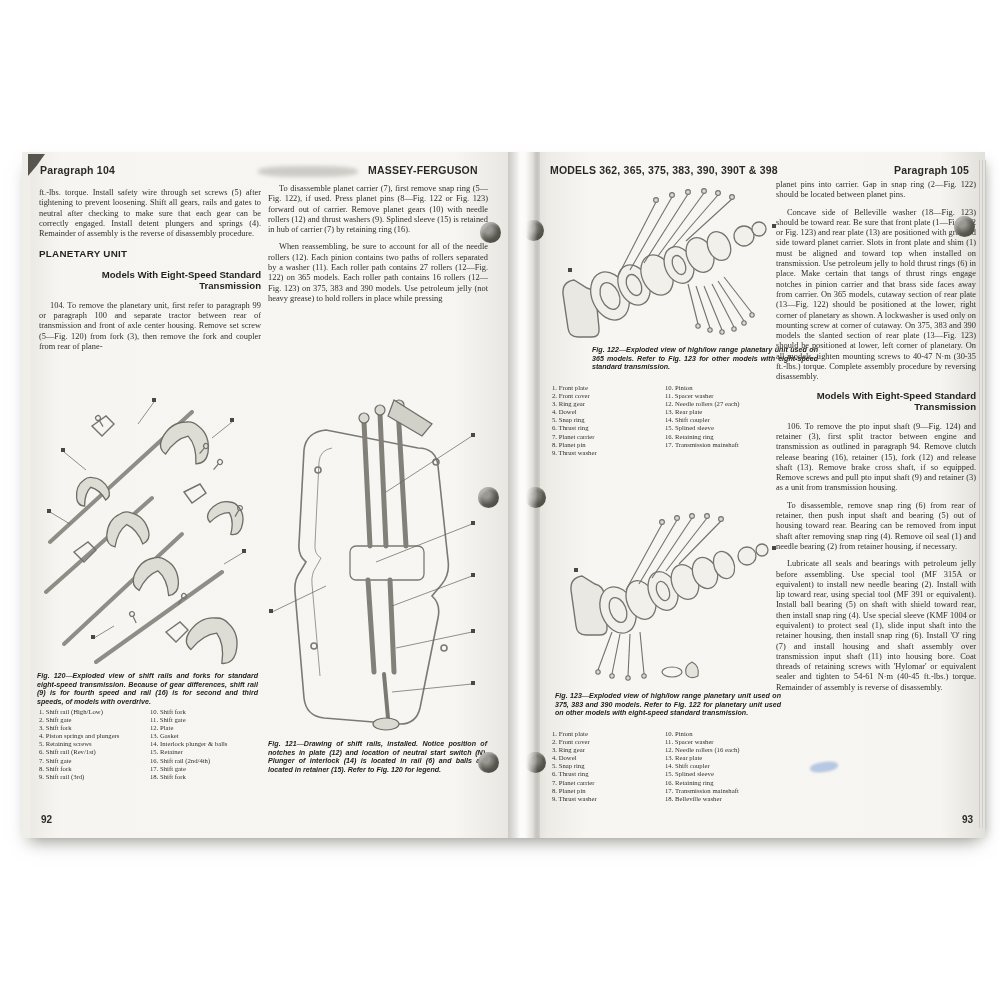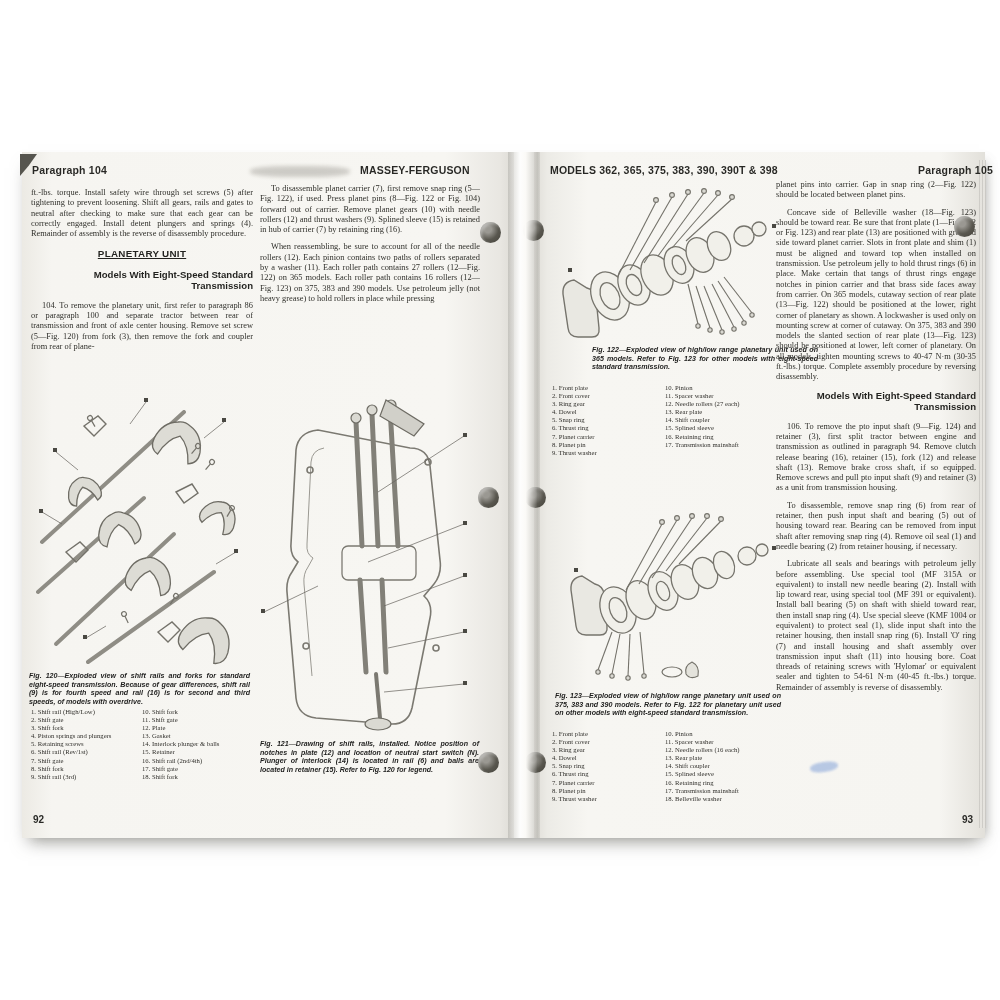--- a/index.html
+++ b/index.html
@@ -2,34 +2,34 @@
 <html><head>
 <meta charset="utf-8">
 <style>
   html,body{margin:0;padding:0;}
   body{width:1000px;height:1000px;background:#fff;position:relative;overflow:hidden;
        font-family:"Liberation Serif",serif;}
   .spread{position:absolute;left:22px;top:152px;width:963px;height:686px;
           box-shadow:0 10px 16px -6px rgba(95,95,88,.55), 8px 4px 10px -6px rgba(120,120,112,.35);
           background:#efeee9;}
   .page{position:absolute;top:0;bottom:0;}
-  .page.left{left:0;width:492px;
+  .page.left{left:8px;width:492px;
      background:linear-gradient(to right,#eceae4,#f6f5f1 6%,#f7f6f2 86%,#e9e7e2 97%,#dddbd5);}
   .page.right{left:512px;width:451px;
      background:linear-gradient(to right,#dfddd7,#ecebe6 3%,#f7f6f2 12%,#f6f5f1 90%,#e2e0da);}
   .spine{position:absolute;left:486px;top:0;width:32px;height:100%;
      background:linear-gradient(to right,rgba(70,70,64,.18),rgba(255,255,255,.9) 38%,#fbfaf7 55%,rgba(90,90,84,.22) 92%,rgba(60,60,55,.1));}
   .content{position:absolute;inset:0;filter:blur(.35px);opacity:.94;}
   .hdr{position:absolute;font-family:"Liberation Sans",sans-serif;font-weight:bold;
        font-size:10.5px;color:#1b1b18;letter-spacing:.2px;white-space:nowrap;}
   .txtcol{position:absolute;font-size:8.4px;line-height:10.3px;color:#23231e;text-align:justify;}
   .txtcol p{margin:0 0 7px 0;text-indent:11px;}
   .txtcol p.noindent{text-indent:0;}
   .h1{font-family:"Liberation Sans",sans-serif;font-weight:bold;font-size:9.8px;
-      text-align:center;text-indent:0 !important;margin:10px 0 9px 0 !important;letter-spacing:.3px;color:#151512;text-decoration:underline;}
+      text-indent:0 !important;margin:10px 0 9px 0 !important;letter-spacing:.3px;color:#151512;}
   .h2{font-family:"Liberation Sans",sans-serif;font-weight:bold;font-size:9.6px;line-height:11.5px;
       text-align:right;text-indent:0 !important;margin:0 0 9px 0 !important;color:#151512;}
   .cap{position:absolute;font-family:"Liberation Sans",sans-serif;font-weight:bold;font-style:italic;
        font-size:7.1px;line-height:8.5px;color:#111110;text-align:justify;}
   .legend{position:absolute;display:flex;font-size:6.7px;line-height:8.1px;color:#201f1b;}
   .legend .list{width:50%;}
   .legend .li{padding-left:10px;text-indent:-10px;}
   .pagenum{position:absolute;font-family:"Liberation Sans",sans-serif;font-weight:bold;
            font-size:10px;color:#1c1c19;margin-top:28px;}
   .hole{position:absolute;width:21px;height:21px;border-radius:50%;
@@ -53,21 +53,21 @@
     <div class="corner-wedge"></div>
     <div class="content">
       <div class="hdr" style="left:10px;top:12px;">Paragraph 104</div>
       <div class="smudge" style="left:228px;top:14px;width:100px;height:11px;"></div>
       <div class="hdr" style="left:338px;top:12px;">MASSEY-FERGUSON</div>
 
       <div class="txtcol" style="left:9px;top:36px;width:222px;">
         <p class="noindent">ft.-lbs. torque. Install safety wire through set screws (5) after tightening to prevent loosening. Shift all gears, rails and gates to neutral after checking to make sure that each gear can be correctly engaged. Install detent plungers and springs (4). Remainder of assembly is the reverse of disassembly procedure.</p>
         <p class="h1">PLANETARY UNIT</p>
         <p class="h2">Models With Eight-Speed Standard Transmission</p>
-        <p>104. To remove the planetary unit, first refer to paragraph 86 or paragraph 100 and separate tractor between rear of transmission and front of axle center housing. Remove set screw (5—Fig. 120) from fork (3), then remove the fork and coupler from rear of plane-</p>
+        <p>104. To remove the planetary unit, first refer to paragraph 99 or paragraph 100 and separate tractor between rear of transmission and front of axle center housing. Remove set screw (5—Fig. 120) from fork (3), then remove the fork and coupler from rear of plane-</p>
       </div>
 
       <svg class="diagram" style="left:4px;top:230px;" width="226" height="288" viewBox="0 0 226 288">
         <defs>
           <g id="fork">
               <path d="M0,0 q-9,3 -11,14 q-1,7 5,9 q3,-11 10,-15 q7,4 10,15 q6,-2 5,-9 q-2,-11 -11,-14 q-4,-2 -8,0 z"></path>
             </g>
           <g id="screw">
               <circle r="2.4"></circle>
               <line x1="0" y1="2.4" x2="0" y2="10"></line>
@@ -139,21 +139,21 @@
             <div class="li">14. Interlock plunger &amp; balls</div>
             <div class="li">15. Retainer</div>
             <div class="li">16. Shift rail (2nd/4th)</div>
             <div class="li">17. Shift gate</div>
             <div class="li">18. Shift fork</div>
           </div>
       </div>
       <div class="pagenum" style="left:11px;top:634px;">92</div>
 
       <div class="txtcol" style="left:238px;top:32px;width:220px;">
-        <p>To disassemble planet carrier (7), first remove snap ring (5—Fig. 122), if used. Press planet pins (8—Fig. 122 or Fig. 104) forward out of carrier. Remove planet gears (10) with needle rollers (12) and thrust washers (9). Splined sleeve (15) is retained in hub of carrier (7) by retaining ring (16).</p>
+        <p>To disassemble planet carrier (7), first remove snap ring (5—Fig. 122), if used. Press planet pins (8—Fig. 122 or Fig. 123) forward out of carrier. Remove planet gears (10) with needle rollers (12) and thrust washers (9). Splined sleeve (15) is retained in hub of carrier (7) by retaining ring (16).</p>
         <p>When reassembling, be sure to account for all of the needle rollers (12). Each pinion contains two paths of rollers separated by a washer (11). Each roller path contains 27 rollers (12—Fig. 122) on 365 models. Each roller path contains 16 rollers (12—Fig. 123) on 375, 383 and 390 models. Use petroleum jelly (not heavy grease) to hold rollers in place while pressing</p>
       </div>
 
       <svg class="diagram" style="left:236px;top:244px;" width="222" height="340" viewBox="0 0 222 340">
         <g fill="none" stroke="#74726a" stroke-width="1.6">
           <path d="M60,34 q-20,2 -22,20 l-5,94 q-1,12 7,18 l-6,10 q-6,8 -5,20 l9,106 q2,18 20,20 l74,6 q18,1 22,-16 l18,-90 q3,-14 -6,-22 l10,-12 q8,-10 6,-24 l-10,-94 q-2,-18 -20,-18 z"></path>
           <path d="M66,52 q-12,2 -13,14 l-4,82 q-1,10 6,14 l-5,9 q-5,7 -4,17 l8,92" stroke-width="1" opacity=".75"></path>
           <rect x="84" y="150" width="74" height="34" rx="6" stroke-width="1.3"></rect>
           <circle cx="52" cy="74" r="3"></circle>
             <circle cx="170" cy="66" r="3"></circle>
@@ -195,21 +195,21 @@
         </g>
       </svg>
       <div class="cap" style="left:238px;top:588px;width:219px;">Fig. 121—Drawing of shift rails, installed. Notice position of notches in plate (12) and location of neutral start switch (N). Plunger of interlock (14) is located in rail (6) and balls are located in retainer (15). Refer to Fig. 120 for legend.</div>
     </div>
   </div>
 
   <div class="page right">
     <div class="edge-stack"></div>
     <div class="content">
       <div class="hdr" style="left:16px;top:12px;">MODELS 362, 365, 375, 383, 390, 390T &amp; 398</div>
-      <div class="hdr" style="left:384px;top:12px;">Paragraph 105</div>
+      <div class="hdr" style="left:360px;top:12px;">Paragraph 105</div>
 
       <svg class="diagram" style="left:12px;top:32px;" width="234" height="168" viewBox="0 0 234 168">
         <path d="M28,96 q-12,2 -11,14 l5,34 q1,9 10,9 h14 q8,0 7,-9 l-3,-30 q-1,-8 -9,-10 z" fill="#e9e8e2" stroke="#6e6c64" stroke-width="1.4"></path>
         <g fill="#f1f0ea" stroke="#6e6c64" stroke-width="1.3">
           <ellipse cx="64" cy="112" rx="18" ry="25" transform="rotate(-24 64 112)"></ellipse>
           <ellipse cx="64" cy="112" rx="9" ry="14" transform="rotate(-24 64 112)"></ellipse>
           <ellipse cx="88" cy="101" rx="15" ry="21" transform="rotate(-24 88 101)"></ellipse>
           <ellipse cx="88" cy="101" rx="7" ry="11" transform="rotate(-24 88 101)"></ellipse>
           <ellipse cx="111" cy="91" rx="15" ry="21" transform="rotate(-24 111 91)"></ellipse>
           <ellipse cx="133" cy="81" rx="14" ry="19" transform="rotate(-24 133 81)"></ellipse>

